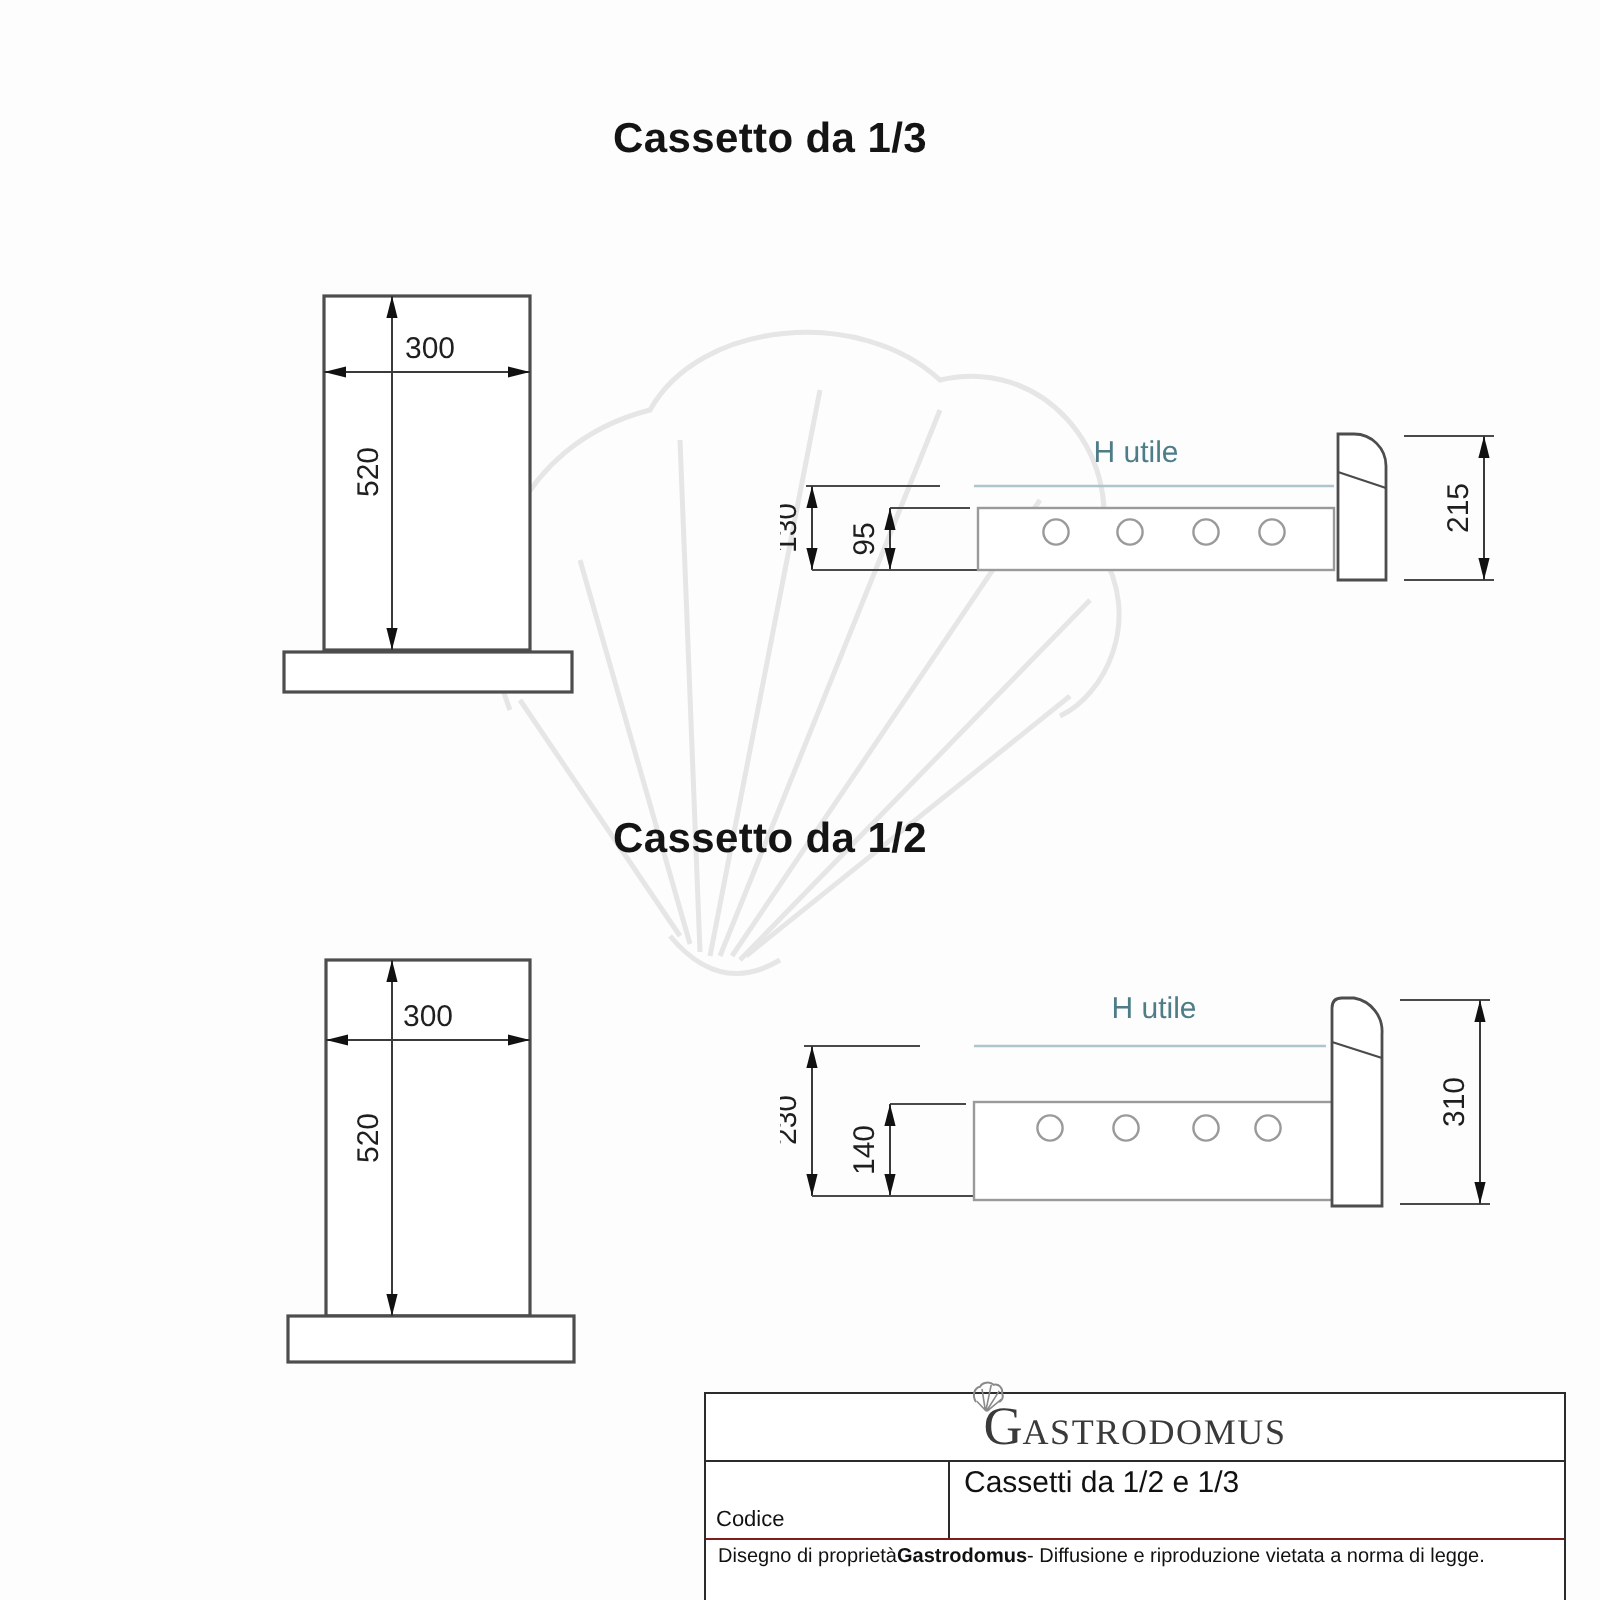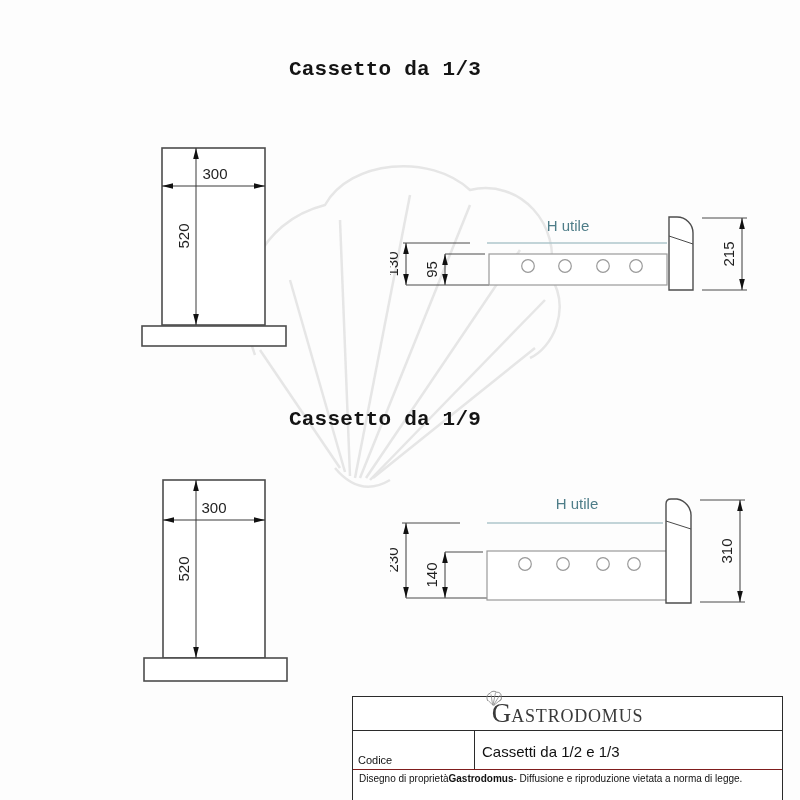--- a/index.html
+++ b/index.html
@@ -6,21 +6,20 @@
   body{
     width:800px;height:800px;position:relative;overflow:hidden;
     background:#fdfdfd;
     font-family:"Liberation Sans", sans-serif;
   }
   .abs{position:absolute;}
   .section-title{
     width:300px;text-align:center;
     font-size:21px;font-weight:bold;color:#141414;
     letter-spacing:.2px;
-    font-family:Liberation Mono, monospace;
   }
   svg text{
     font-family:"Liberation Sans", sans-serif;
     font-size:15px;fill:#1f1f1f;
   }
   svg text.teal{fill:#4e7d88;}
   .dline{stroke:#3a3a3a;stroke-width:1;}
   .xline{stroke:#4a4a4a;stroke-width:1;}
   .body-stroke{stroke:#4d4d4d;stroke-width:1.6;fill:#ffffff;}
   .panel-stroke{stroke:#4d4d4d;stroke-width:1.4;fill:#ffffff;}
@@ -48,21 +47,21 @@
     font-family:"Liberation Serif", serif;font-size:18px;color:#3a3a3a;
     letter-spacing:.8px;line-height:1;
   }
   .tb-row2{height:38px;display:flex;box-sizing:border-box;}
   .tb-cell-codice{
     width:122px;border-right:1px solid #2b2b2b;box-sizing:border-box;
     padding:3px 5px;
   }
   .tb-cell-descr{flex:1;padding:3px 7px;}
   .tb-label{font-size:11px;color:#111;line-height:1.1;margin-top:20px;}
-  .tb-value{font-size:15px;color:#111;margin-top:10px;line-height:1.1;}
+  .tb-value{font-size:15px;color:#111;margin-top:0;line-height:1.1;}
   .tb-row3{
     height:17px;border-top:1px solid #7f1d1d;box-sizing:border-box;
     padding:1px 6px;font-size:10px;color:#111;white-space:nowrap;
     display:flex;align-items:center;
   }
 </style>
 </head>
 <body>
 
 <svg class="abs wm" style="left:200px;top:150px;" width="400" height="560" viewBox="0 0 400 560">
@@ -132,21 +131,21 @@
   <line class="xline" x1="312" y1="18" x2="357" y2="18"></line>
   <line class="xline" x1="312" y1="90" x2="357" y2="90"></line>
   <g>
     <line class="dline" x1="352" y1="18" x2="352" y2="90"></line>
     <polygon class="arr" points="352,18 349.2,29 354.8,29"></polygon>
     <polygon class="arr" points="352,90 349.2,79 354.8,79"></polygon>
     <text transform="translate(344,54) rotate(-90)" text-anchor="middle">215</text>
   </g>
 </svg>
 
-<div class="abs section-title" style="left:235px;top:408px;">Cassetto da 1/9</div>
+<div class="abs section-title" style="left:235px;top:408px;">Cassetto da 1/2</div>
 
 <svg class="abs" style="left:120px;top:465px;" width="180" height="225" viewBox="0 0 180 225">
   <rect class="body-stroke" x="43" y="15" width="102" height="178"></rect>
   <rect class="body-stroke" x="24" y="193" width="143" height="23"></rect>
   <g>
     <line class="dline" x1="43" y1="55" x2="145" y2="55"></line>
     <polygon class="arr" points="43,55 54,52.2 54,57.8"></polygon>
     <polygon class="arr" points="145,55 134,52.2 134,57.8"></polygon>
     <text x="94" y="48" text-anchor="middle">300</text>
   </g>

